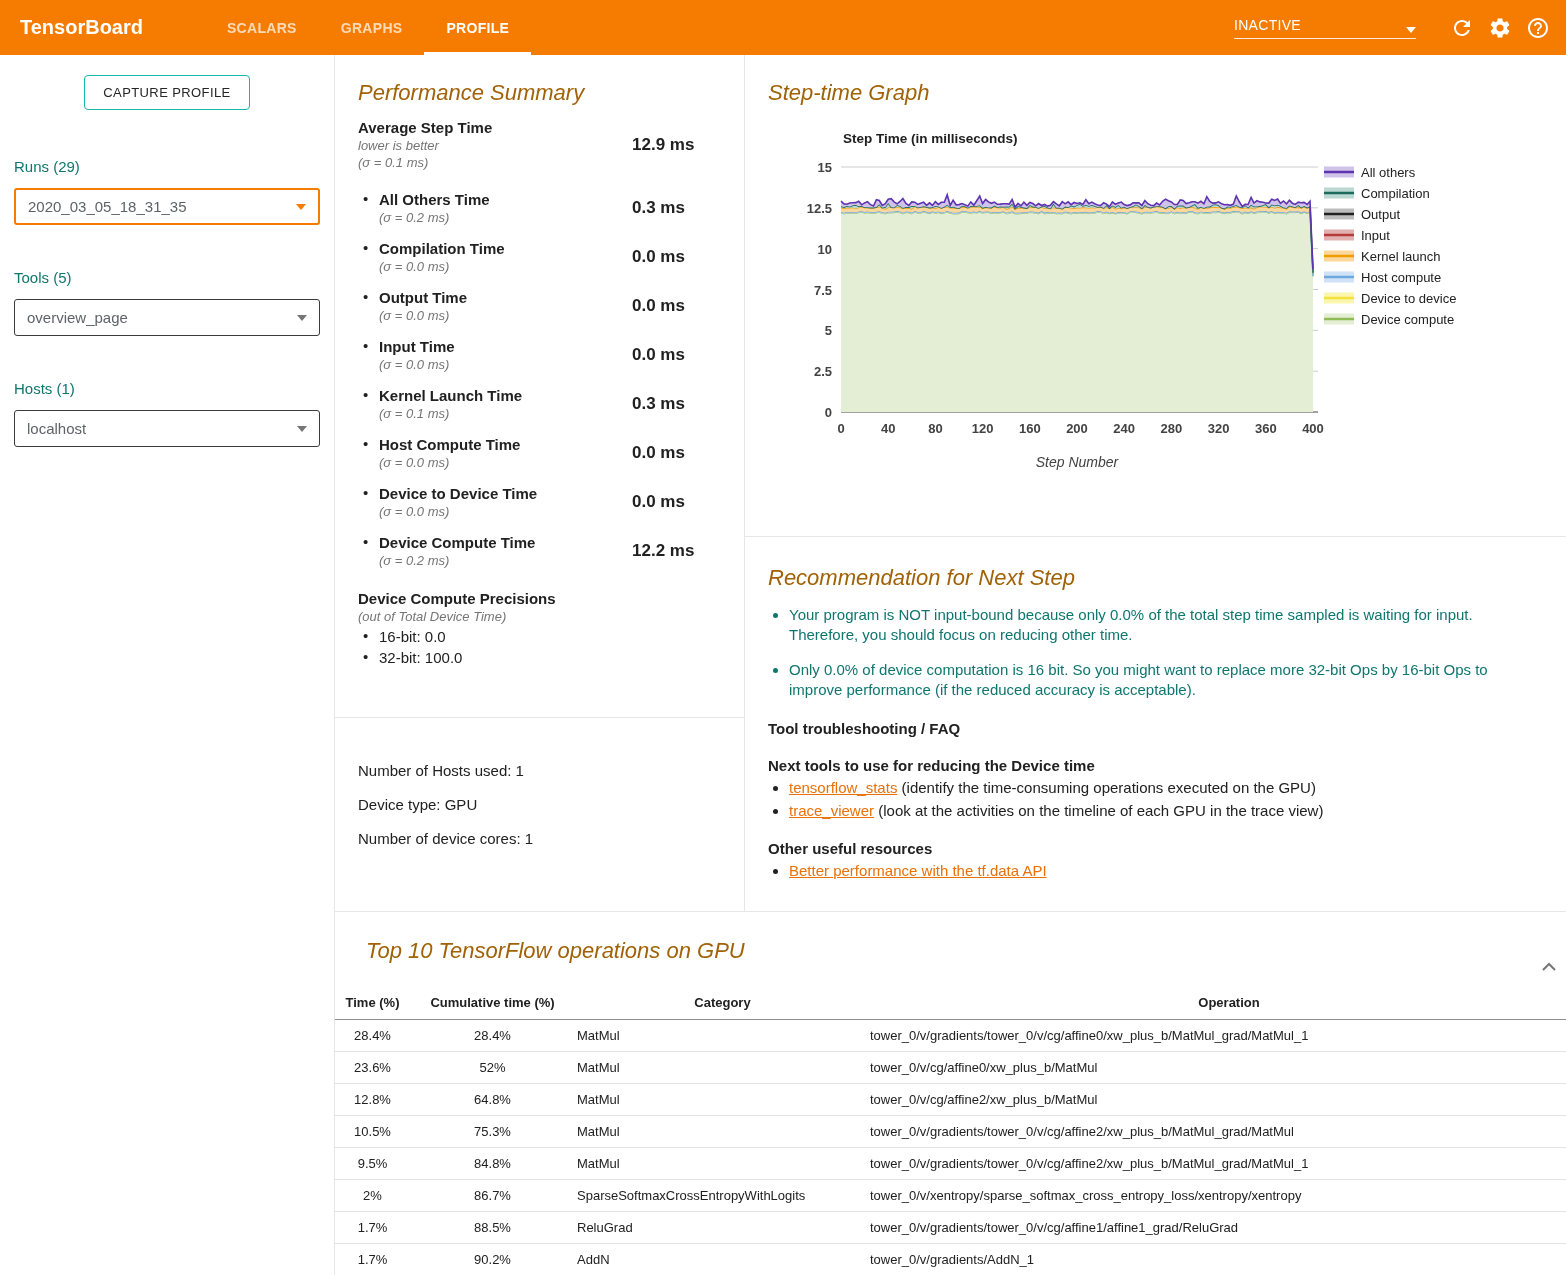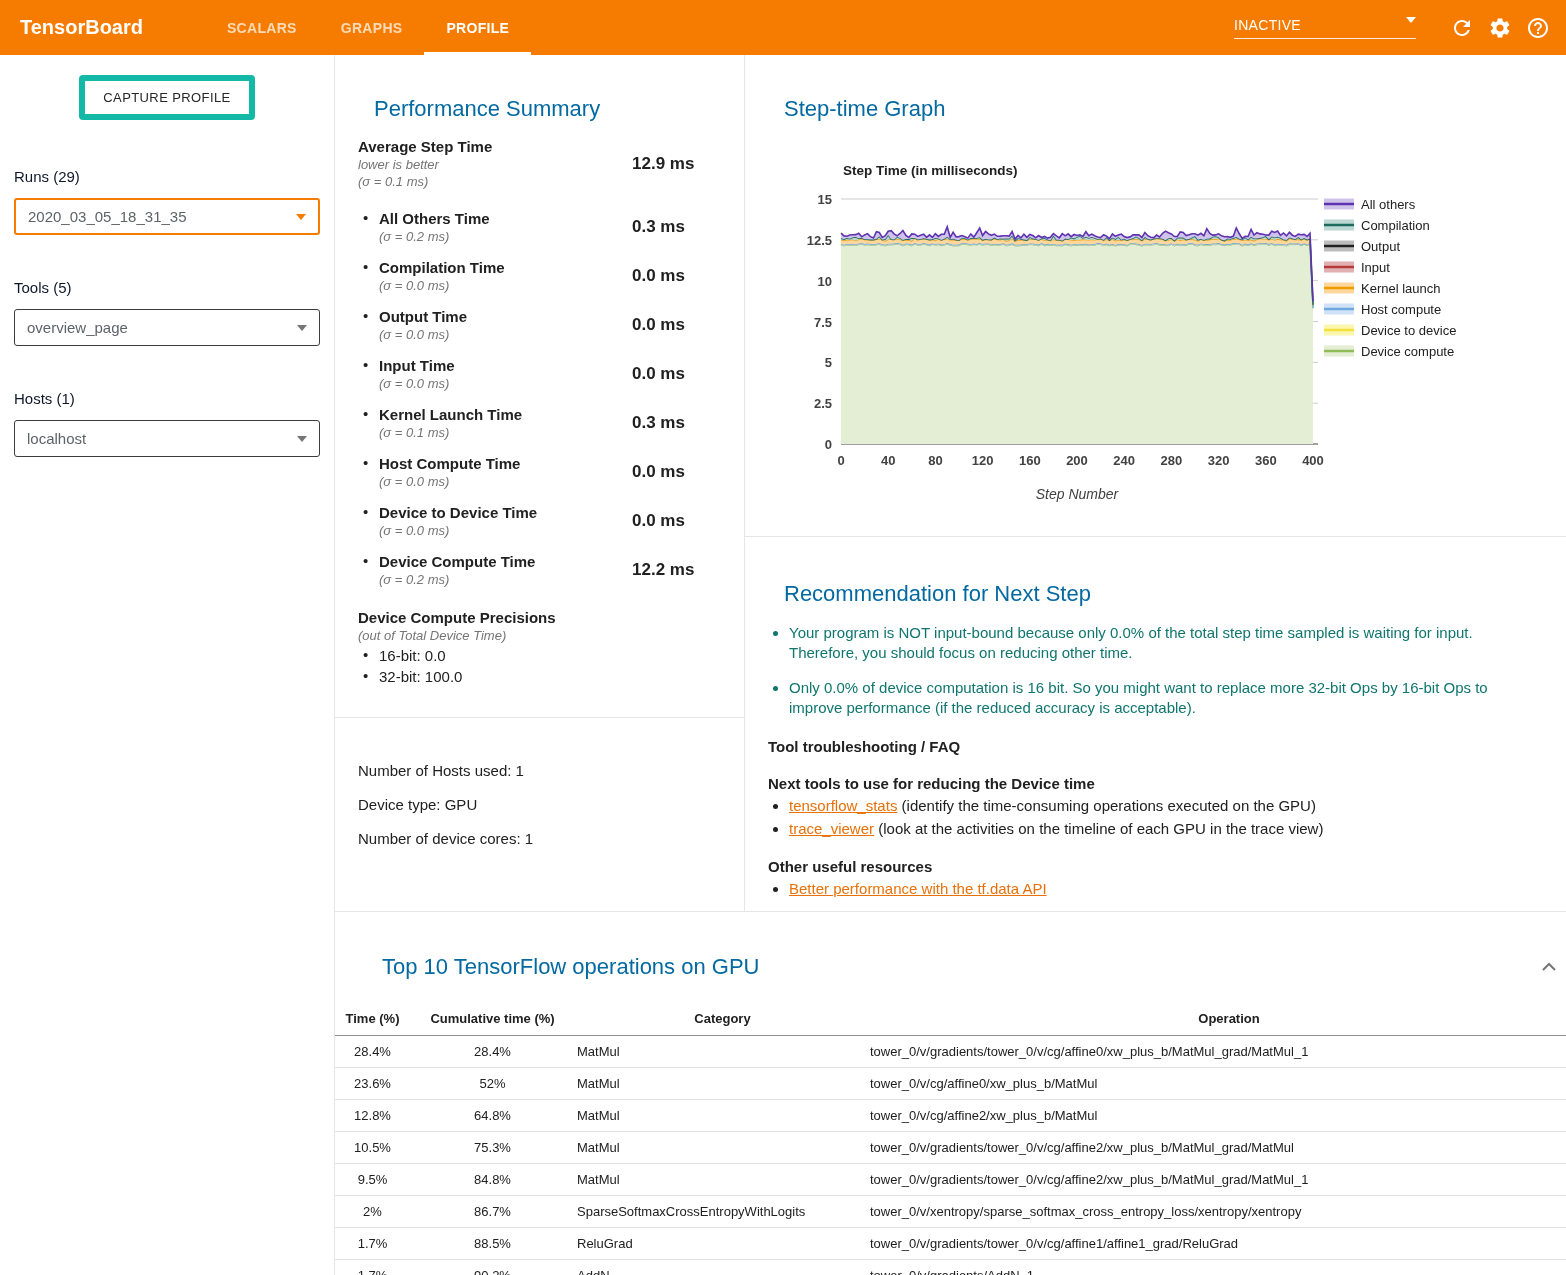--- a/index.html
+++ b/index.html
@@ -8,50 +8,50 @@
   .page { width:1566px; height:1275px; overflow:hidden; display:flex; flex-direction:column; background:#fff; }
 
   
   .navbar { height:55px; min-height:55px; background:#f57c00; display:flex; align-items:stretch; }
   .nav-title { color:#fff; font-size:20px; font-weight:700; margin-left:20px; display:flex; align-items:center; }
   .nav-tabs { display:flex; margin-left:62px; }
   .nav-tab { color:rgba(255,255,255,0.72); font-size:14px; font-weight:700; letter-spacing:0.3px;
              padding:0 22px; display:flex; align-items:center; cursor:pointer; border-bottom:3px solid transparent; padding-top:3px; }
   .nav-tab.active { color:#fff; border-bottom:3px solid #fff; }
   .nav-right { margin-left:auto; display:flex; align-items:center; padding-right:16px; }
-  .status-select { width:182px; display:flex; align-items:flex-start; justify-content:space-between;
+  .status-select { width:182px; display:flex; align-items:flex-end; justify-content:space-between;
                    border-bottom:1px solid rgba(255,255,255,0.85); padding-bottom:5px; margin-right:20px; cursor:pointer; }
   .status-select span { color:#fff; font-size:14px; letter-spacing:0.3px; }
   .caret-down-white { width:0; height:0; border-left:5px solid transparent; border-right:5px solid transparent; border-top:6px solid #fff; }
   .nav-icon { width:24px; height:24px; margin-left:14px; cursor:pointer; }
   .nav-icon svg { width:24px; height:24px; fill:#fff; }
 
   
   .content { flex:1; display:flex; overflow:hidden; }
   .sidebar { width:335px; min-width:335px; border-right:1px solid #e6e6e6; padding-top:20px; }
   .main { flex:1; display:flex; flex-direction:column; }
   .top-row { display:flex; height:857px; min-height:857px; border-bottom:1px solid #e6e6e6; }
   .left-col { width:410px; min-width:410px; border-right:1px solid #e6e6e6; display:flex; flex-direction:column; }
   .right-col { flex:1; display:flex; flex-direction:column; overflow:hidden; }
 
   
   .capture-btn { display:block; margin:0 auto; padding:9px 18px; background:#fff; color:#262626;
-                 border:6px solid #14b8a6; border-radius:4px; font-family:inherit; font-size:13px; letter-spacing:0.4px; cursor:pointer; }
-  .ctl-label { font-size:15px; color:#0f172a; margin:0 14px; }
+                 border:1px solid #14b8a6; border-radius:4px; font-family:inherit; font-size:13px; letter-spacing:0.4px; cursor:pointer; }
+  .ctl-label { font-size:15px; color:#0f766e; margin:0 14px; }
   .ctl-label.runs { margin-top:48px; }
   .ctl-label.other { margin-top:44px; }
   .dropdown { height:37px; margin:13px 14px 0; border:1px solid #3c3c3c; border-radius:3px;
               display:flex; align-items:center; justify-content:space-between; padding:0 12px; cursor:pointer; background:#fff; }
   .dropdown.accent { border:2px solid #f57c00; }
   .dropdown .val { font-size:15px; color:#5f6368; }
   .caret-gray { width:0; height:0; border-left:5px solid transparent; border-right:5px solid transparent; border-top:6px solid #757575; }
   .caret-orange { width:0; height:0; border-left:5px solid transparent; border-right:5px solid transparent; border-top:6px solid #f57c00; }
 
   
-  .section-title { font-size:22px; font-weight:400; color:#0369a1; margin:16px; }
+  .section-title { font-size:22px; font-weight:400; color:#a16207; margin:0;font-style:italic; }
 
   
   .perf-block { height:663px; padding:25px 24px 0 23px; position:relative; }
   .metrics { margin-top:13px; }
   .metric { position:relative; margin-bottom:15px; }
   .metric.first { margin-bottom:21px; }
   .metric-label { font-size:15px; font-weight:700; color:#212121; }
   .metric-sub { font-size:13px; font-style:italic; color:#757575; margin-top:2px; }
   .metric-sigma { font-size:13px; font-style:italic; color:#757575; margin-top:2px; }
   .metric .bullet { position:absolute; left:5px; top:-1px; font-size:15px; color:#212121; }

